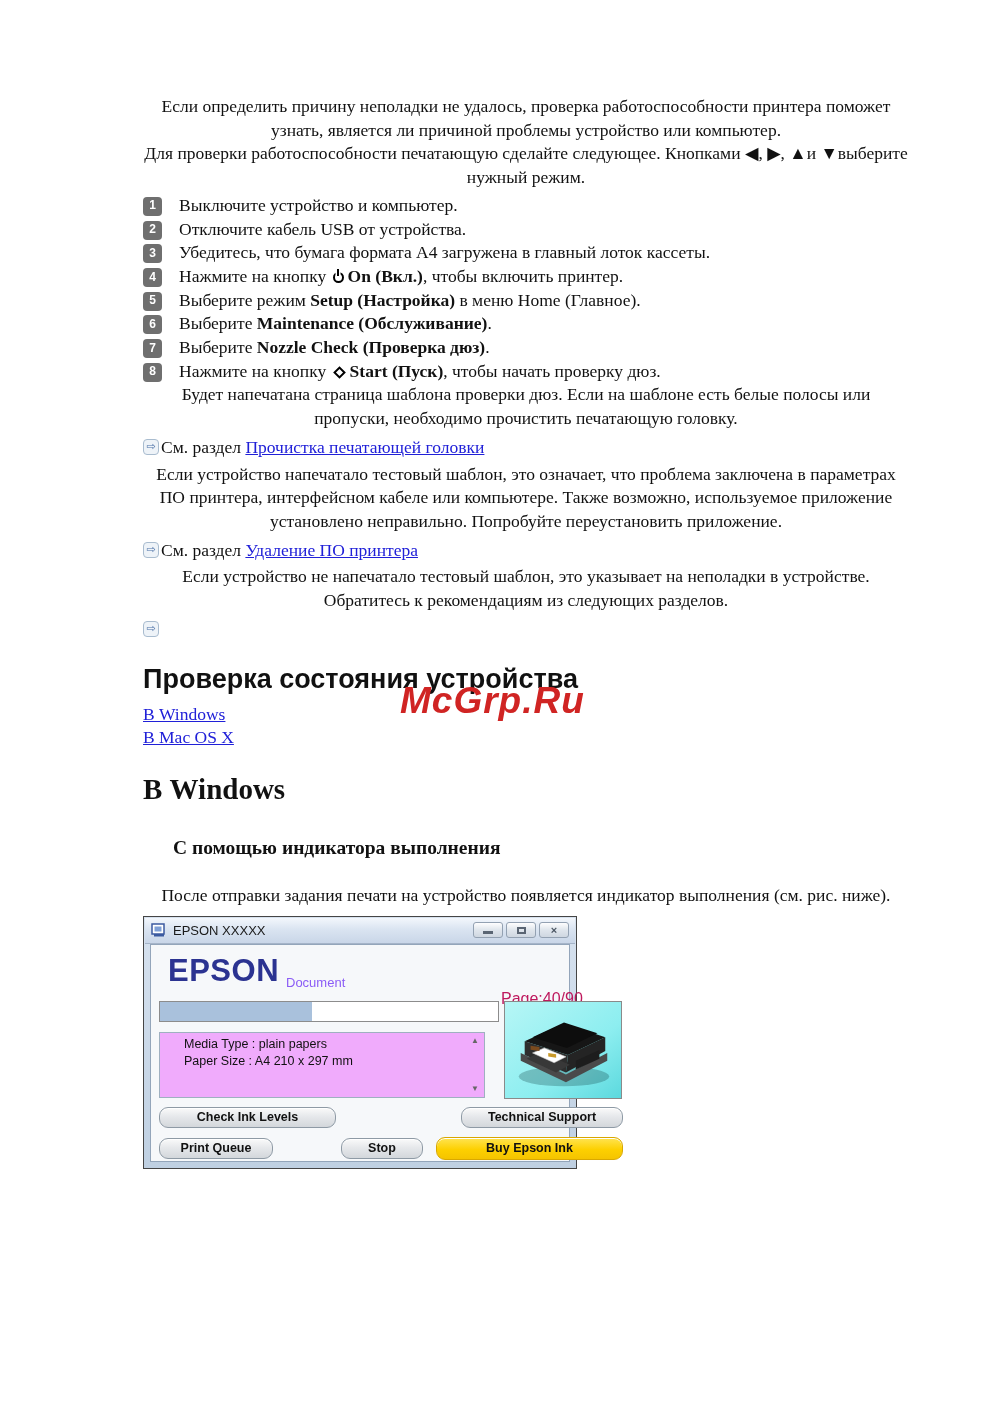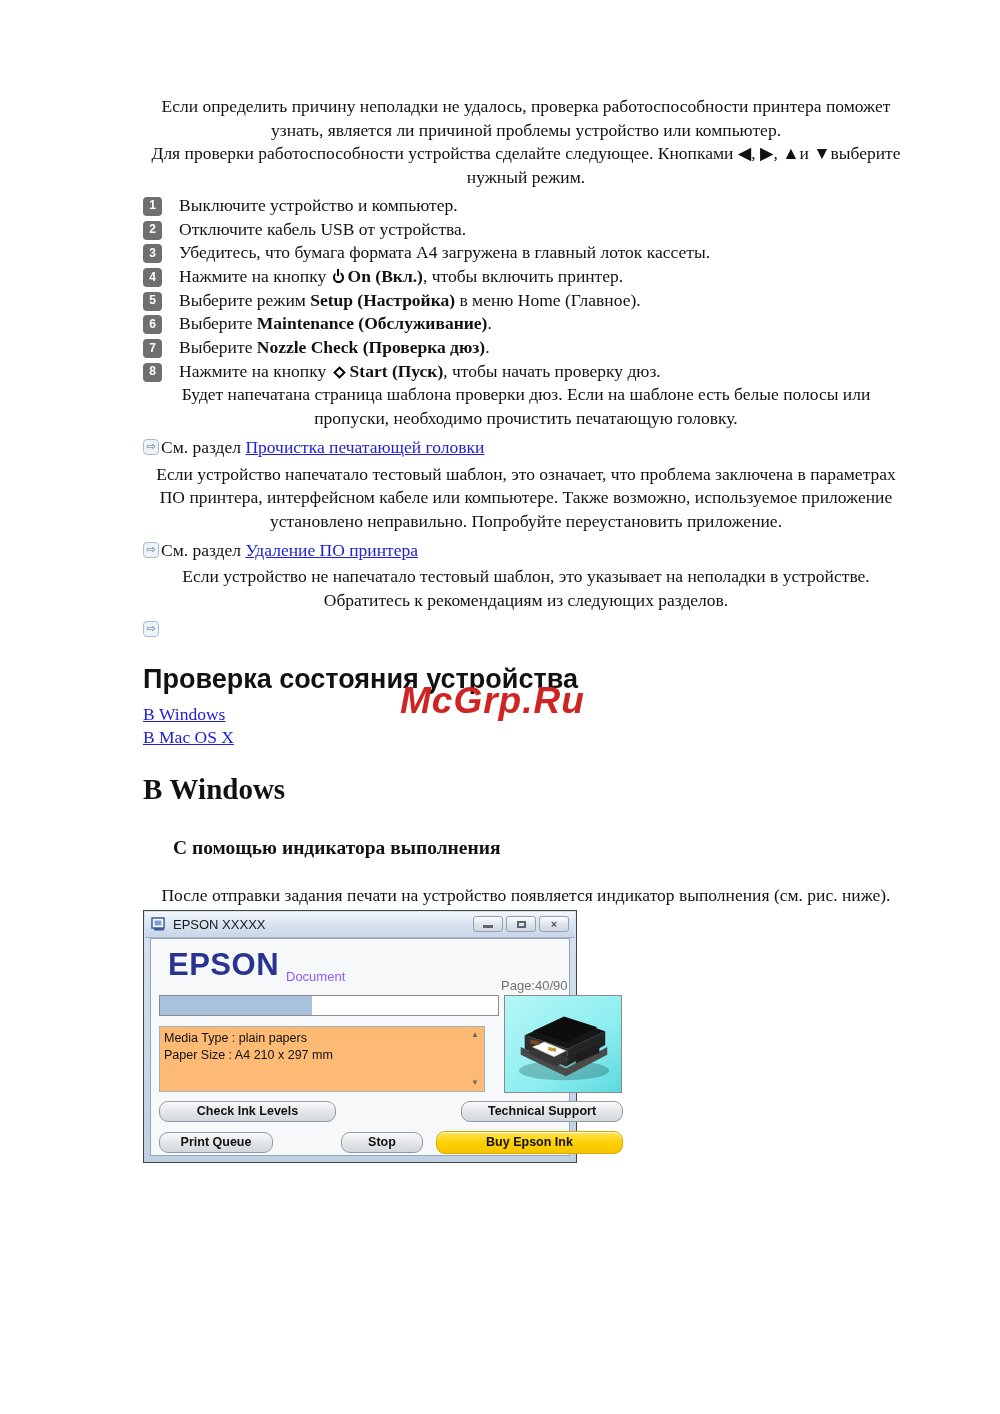--- a/index.html
+++ b/index.html
@@ -40,21 +40,21 @@
                z-index:5; }
 
   h1.sans { font-family:"Liberation Sans",sans-serif; font-size:27px; font-weight:bold;
             margin-top:26px; line-height:32px; }
   .navlinks { margin-top:8px; font-size:17.5px; line-height:23.7px; }
   h2.serif { font-size:29px; font-weight:bold; margin-top:22px; line-height:34px; }
   h3.serif { font-size:19.5px; font-weight:bold; margin-top:30px; line-height:24px;margin-left:30px; }
   p.after-h3 { margin-top:24px; }
 
   
-  .figure { margin-top:2px; width:434px; height:253px; border:1px solid #454545;
+  .figure { margin-top:8px; width:434px; height:253px; border:1px solid #454545;
             background:linear-gradient(#d7e2ef,#bfd0e2); position:relative;
             font-family:"Liberation Sans",sans-serif; }
   .titlebar { position:absolute; left:1px; right:1px; top:1px; height:26px;
               background:linear-gradient(#f3f7fc,#dae4f1 45%,#c9d6e8);
               border-bottom:1px solid #a5b4c8; display:flex; align-items:center; padding:0 6px; }
   .app-ico { width:16px; height:15px; margin-right:6px; }
   .title-text { font-size:13px; color:#1a1a1a; flex:1; }
   .winbtns { display:flex; gap:3px; }
   .winbtn { width:30px; height:16px; border:1px solid #93a1b2; border-radius:3px;
             background:linear-gradient(#fefefe,#dfe5ec 50%,#cfd7e1); position:relative;
@@ -63,29 +63,29 @@
   .winbtn .min-glyph { position:absolute; left:50%; bottom:3px; transform:translateX(-50%);
             width:10px; height:3px; background:#5a6573; }
   .winbtn .max-glyph { width:9px; height:7px; border:2px solid #5a6573; }
 
   .winbody { position:absolute; left:6px; right:6px; top:27px; bottom:6px;
              background:#f6f8fa; border:1px solid #93a5ba; }
 
   .epson-logo { position:absolute; left:17px; top:8px; font-size:31px; font-weight:900;
                 color:#2b3391; letter-spacing:0.5px; font-family:"Liberation Sans",sans-serif; }
   .doc-label  { position:absolute; left:135px; top:30px; font-size:13px; color:#8b5cf6; }
-  .page-label { position:absolute; left:350px; top:39px; font-size:13px; color:#737373; }
+  .page-label { position:absolute; left:350px; top:45px; font-size:16px; color:#be185d; }
 
   .pm-track { position:absolute; left:8px; top:56px; width:340px; height:21px;
               background:#fff; border:1px solid #8c8c8c; }
   .pm-fill  { height:100%; background:#a9c1dc; }
 
   .media-box { position:absolute; left:8px; top:87px; width:326px; height:66px;
-               background:#fdba74; border:1px solid #9fb0c0; font-size:12.5px; line-height:17px;
-               padding:3px 20px 3px 4px; color:#111; }
+               background:#f0abfc; border:1px solid #9fb0c0; font-size:12.5px; line-height:17px;
+               padding:3px 20px 3px 24px; color:#111; }
   .scroll-up, .scroll-down { position:absolute; right:2px; width:14px; height:12px; text-align:center;
                font-size:8px; color:#666; line-height:12px; }
   .scroll-up { top:2px; } .scroll-down { bottom:2px; }
 
   .printer-box { position:absolute; left:353px; top:56px; width:118px; height:98px;
                  border:1px solid #8a8a8a; }
   .printer-box svg { display:block; width:100%; height:100%; }
 
   .dlg-btn { position:absolute; height:21px; border:1px solid #8e9aa5; border-radius:9px;
              background:linear-gradient(#fafafa,#e6e8eb 45%,#d3d7db);
@@ -100,21 +100,21 @@
                   border:1px solid #d9a800; }
 </style>
 </head>
 <body>
 
 <div class="watermark">McGrp.Ru</div>
 
 <div class="content">
 
   <p class="body">Если определить причину неполадки не удалось, проверка работоспособности принтера поможет узнать, является ли причиной проблемы устройство или компьютер.</p>
-  <p class="body">Для проверки работоспособности устройства сделайте следующее. Кнопками ◀, ▶, ▲и ▼выберите нужный режим.</p>
+  <p class="body">Для проверки работоспособности печатающую сделайте следующее. Кнопками ◀, ▶, ▲и ▼выберите нужный режим.</p>
 
   <div class="steps">
     <div class="step">
       <span class="badge">1</span>
       <span class="step-text"><span>Выключите устройство и компьютер.</span><span class="b"></span><span></span></span>
     </div>
     <div class="step">
       <span class="badge">2</span>
       <span class="step-text"><span>Отключите кабель USB от устройства.</span><span class="b"></span><span></span></span>
     </div>

